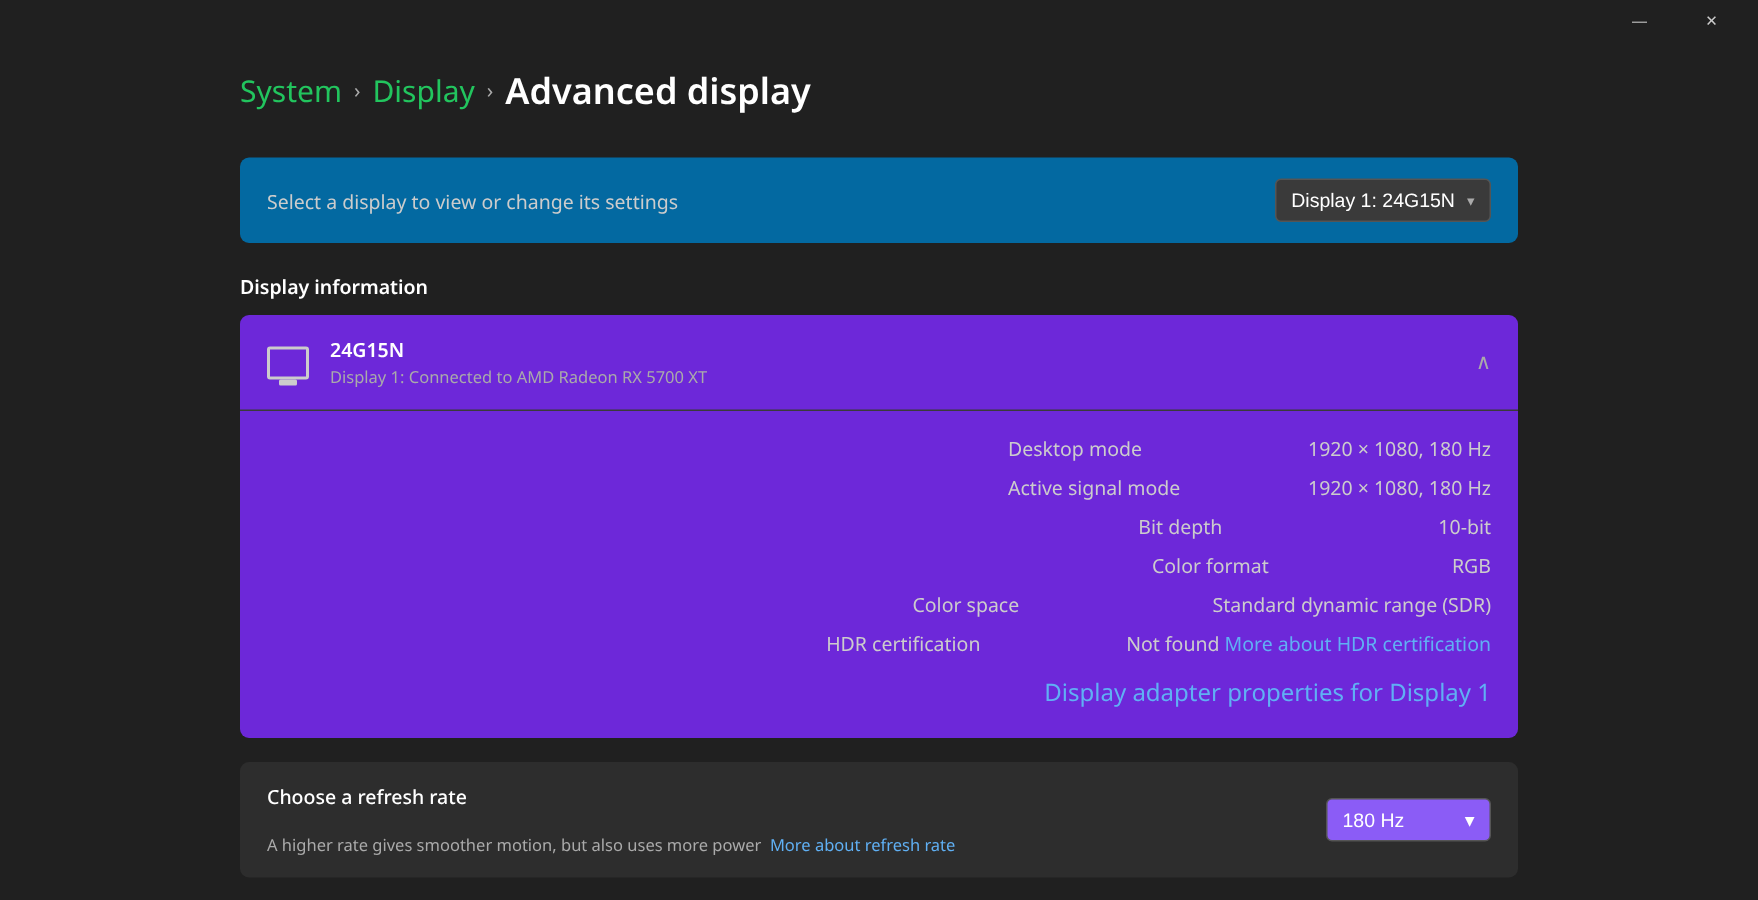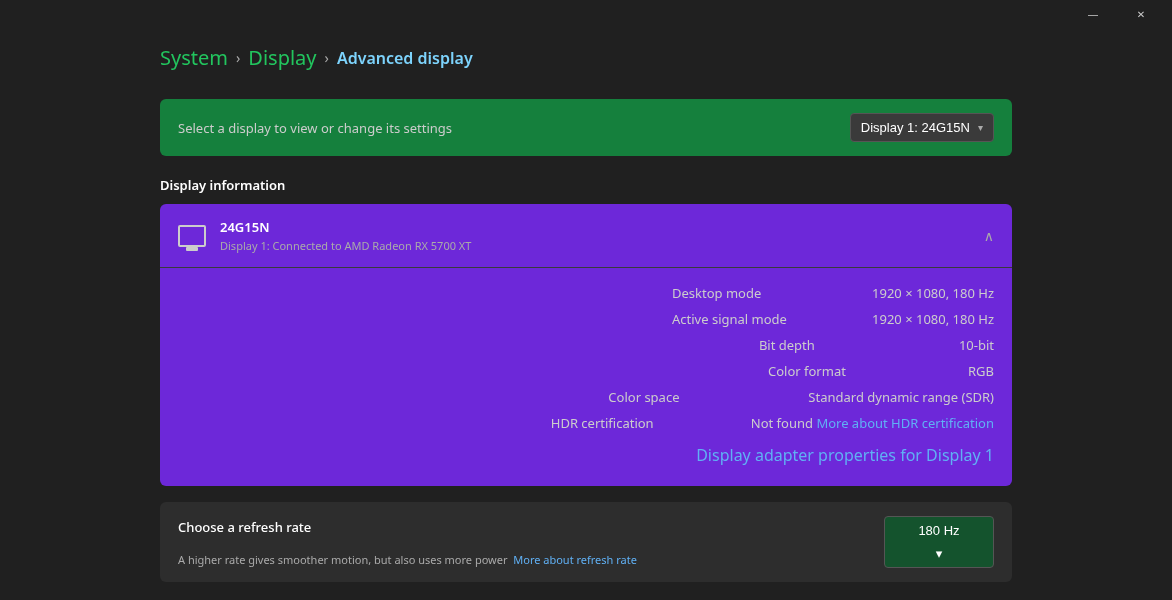--- a/index.html
+++ b/index.html
@@ -64,30 +64,30 @@
       color: #22c55e;
       cursor: pointer;
     }
 
     .breadcrumb-separator {
       color: #aaaaaa;
       font-size: 14px;
     }
 
     .breadcrumb-current {
-      font-size: 16px;
-      color: #7dd3fc;
+      font-size: 24px;
+      color: #ffffff;
       font-weight: 600;
     }
 
     .select-display-row {
       display: flex;
       align-items: center;
       justify-content: space-between;
-      background-color: #15803d;
+      background-color: #0369a1;
       border-radius: 6px;
       padding: 14px 18px;
       margin-bottom: 20px;
     }
 
     .select-display-label {
       font-size: 13px;
       color: #cccccc;
     }
 
@@ -245,30 +245,29 @@
     .refresh-desc a {
       color: #60b0f4;
       text-decoration: none;
       cursor: pointer;
     }
 
     .refresh-select-btn {
       display: flex;
       align-items: center;
       gap: 8px;
-      background-color: #14532d;
+      background-color: #8b5cf6;
       border: 1px solid #555555;
       border-radius: 4px;
       color: #ffffff;
       font-size: 13px;
       padding: 6px 10px;
       cursor: pointer;
       min-width: 110px;
       justify-content: space-between;
-      flex-direction: column;
     }
 
     .help-links {
       display: flex;
       flex-direction: column;
       gap: 8px;
       margin-top: 4px;
     }
 
     .help-link-row {

